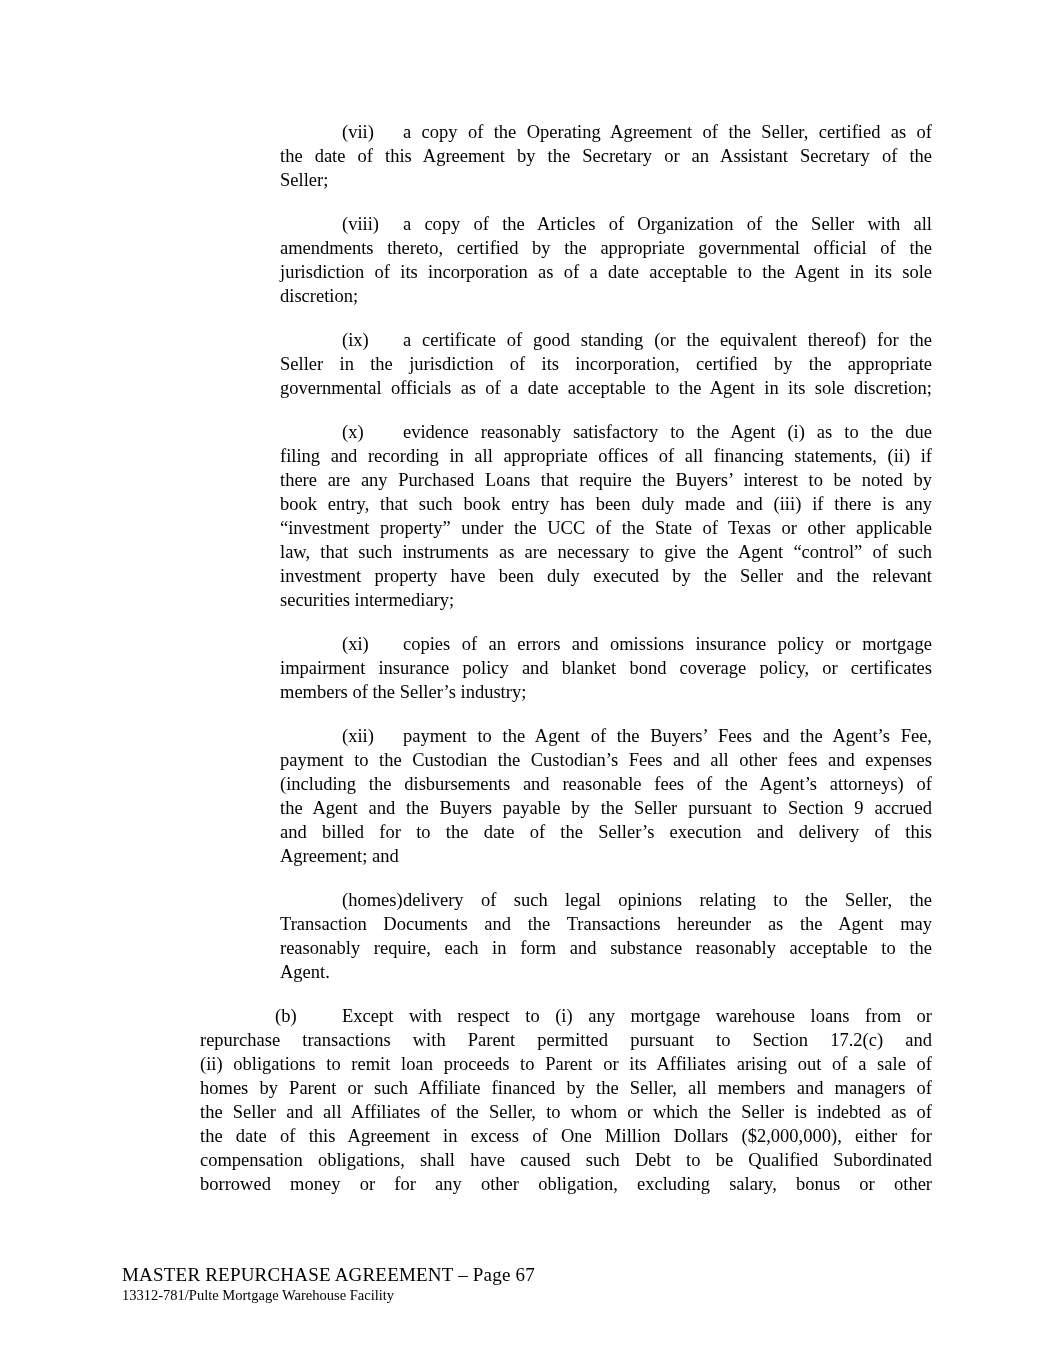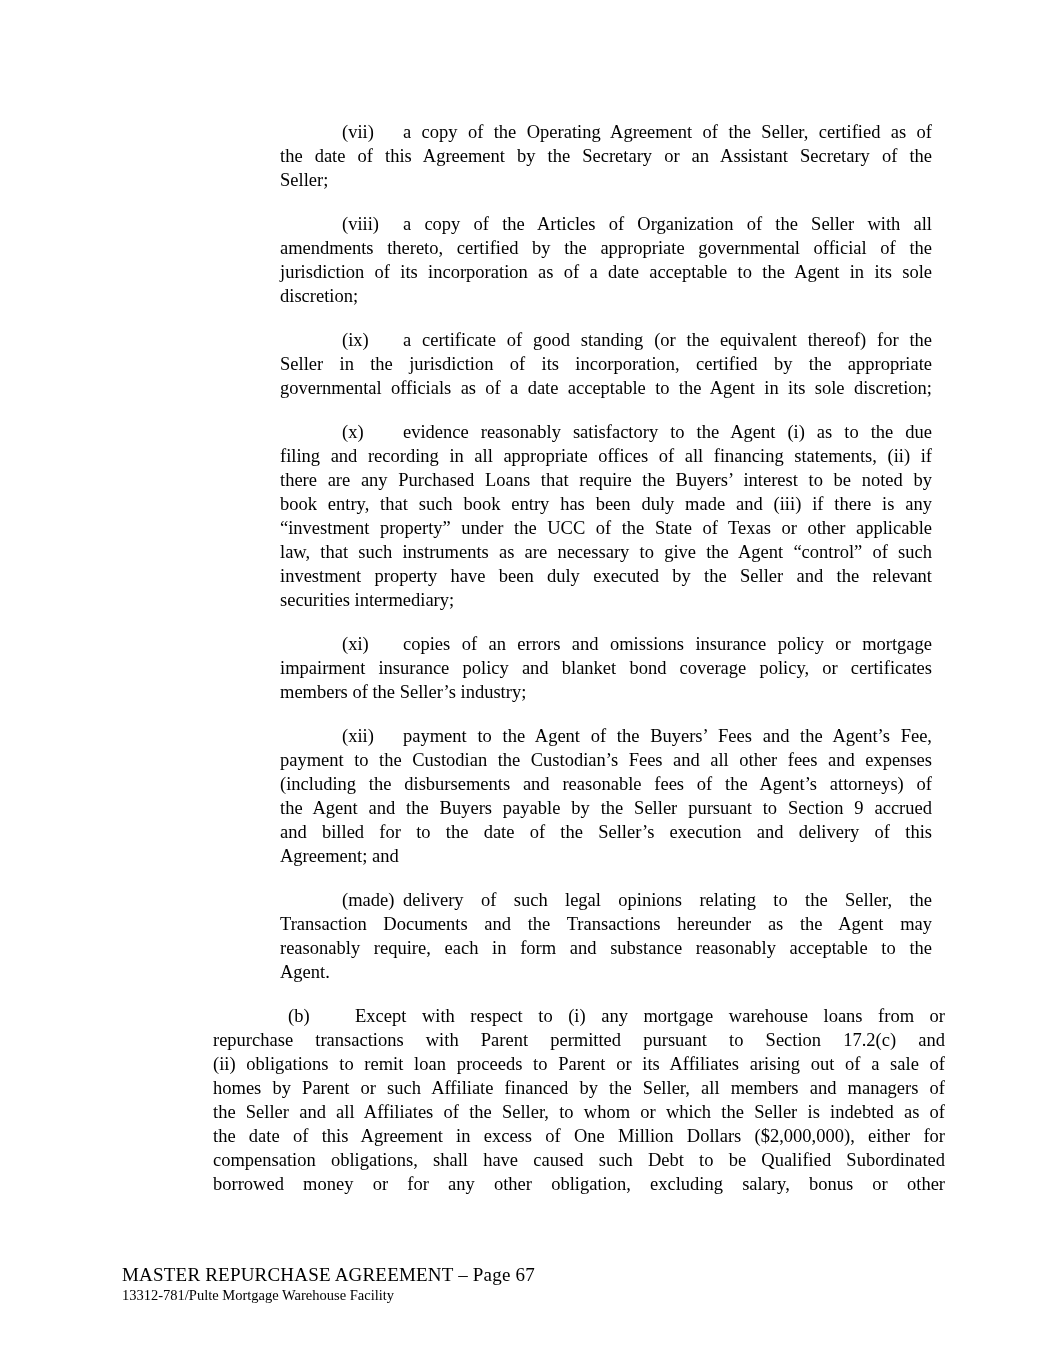--- a/index.html
+++ b/index.html
@@ -11,21 +11,21 @@
     font-family:"Liberation Serif","DejaVu Serif",serif;
     overflow:hidden;
   }
   .content{
     position:absolute;
     left:200px;top:120px;
     width:732px;
   }
   .para{margin:0 0 20px 0;}
   .para.sub{margin-left:80px;width:652px;}
-  .para.main{margin-left:13px;width:732px;}
+  .para.main{margin-left:0;width:732px;}
   .line{
     height:24px;
     line-height:24px;
     font-size:18.5px;
     text-align:justify;
     text-align-last:justify;
     white-space:normal;
   }
   .line.last{text-align-last:left;font-family:Liberation Serif, serif;}
   .para.sub .line.first{text-indent:62px;}
@@ -85,21 +85,21 @@
       </div>
       <div class="para sub">
         <div class="line first"><span class="plabel">(xii)</span>payment to the Agent of the Buyers’ Fees and the Agent’s Fee,</div>
         <div class="line">payment to the Custodian the Custodian’s Fees and all other fees and expenses</div>
         <div class="line">(including the disbursements and reasonable fees of the Agent’s attorneys) of</div>
         <div class="line">the Agent and the Buyers payable by the Seller pursuant to <span class="u">Section 9</span> accrued</div>
         <div class="line">and billed for to the date of the Seller’s execution and delivery of this</div>
         <div class="line last">Agreement; and</div>
       </div>
       <div class="para sub">
-        <div class="line first"><span class="plabel">(made)</span>delivery of such legal opinions relating to the Seller, the</div>
+        <div class="line first"><span class="plabel">(homes)</span>delivery of such legal opinions relating to the Seller, the</div>
         <div class="line">Transaction Documents and the Transactions hereunder as the Agent may</div>
         <div class="line">reasonably require, each in form and substance reasonably acceptable to the</div>
         <div class="line last">Agent.</div>
       </div>
       <div class="para main">
         <div class="line first"><span class="plabel">(b)</span>Except with respect to (i) any mortgage warehouse loans from or</div>
         <div class="line">repurchase transactions with Parent permitted pursuant to <span class="u">Section 17.2(c)</span> and</div>
         <div class="line">(ii) obligations to remit loan proceeds to Parent or its Affiliates arising out of a sale of</div>
         <div class="line">homes by Parent or such Affiliate financed by the Seller, all members and managers of</div>
         <div class="line">the Seller and all Affiliates of the Seller, to whom or which the Seller is indebted as of</div>

